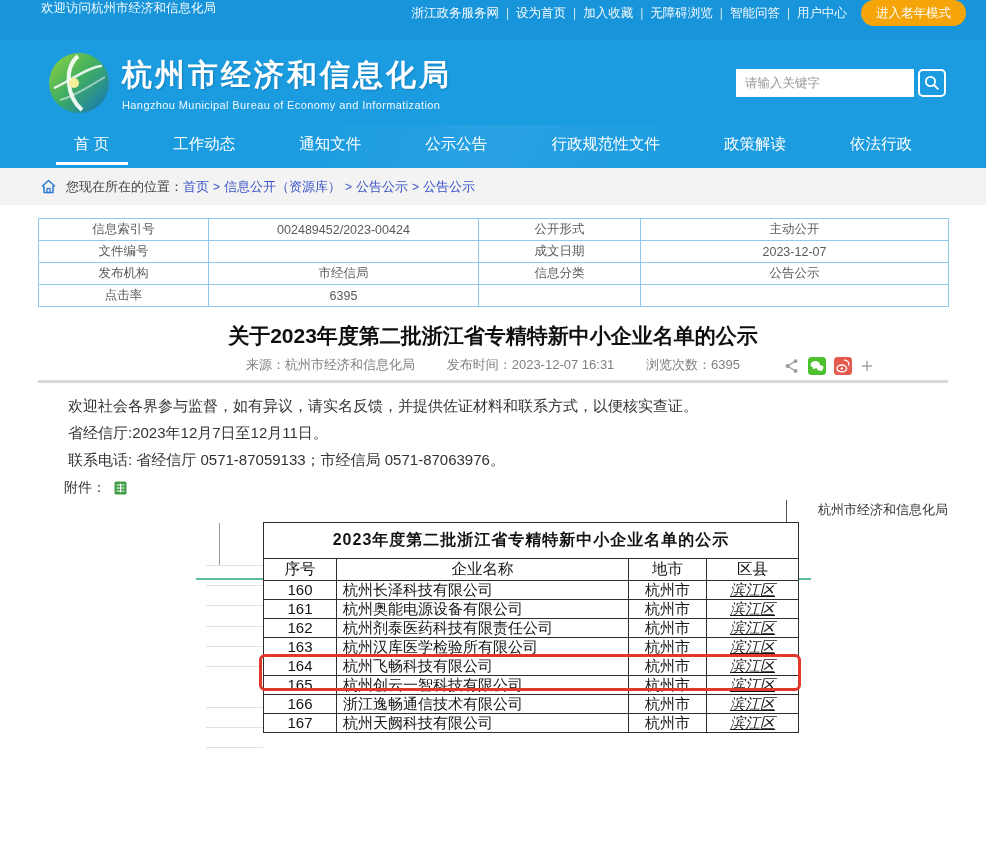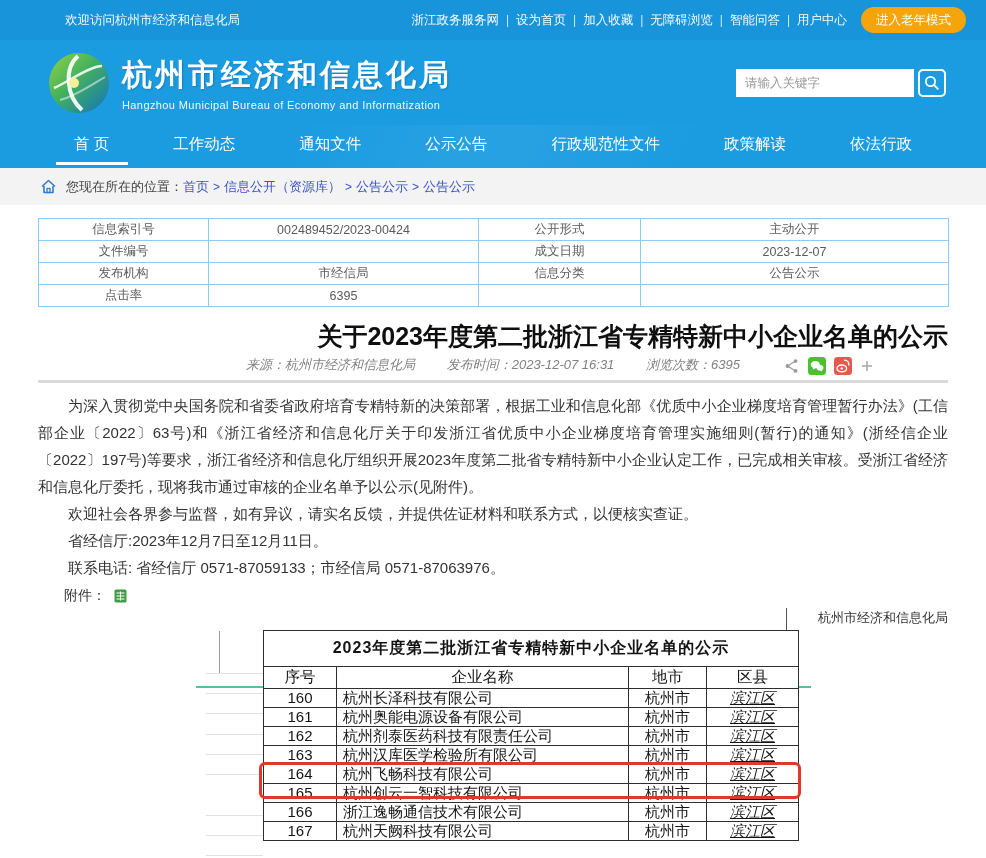--- a/index.html
+++ b/index.html
@@ -1,21 +1,21 @@
 <!DOCTYPE html>
 <html lang="zh"><head>
 <meta charset="utf-8">
 <style>
   * { margin:0; padding:0; box-sizing:border-box; }
   html,body { width:986px; height:858px; overflow:hidden; background:#fff;
     font-family:"Liberation Sans","DejaVu Sans",sans-serif; }
 
   
-  .topbar { height:40px; background:#1794da; display:flex; align-items:center;
-    justify-content:space-between; padding:0 20px 0 65px; }
+  .topbar { height:40px; background:#1794da; display:flex; align-items:flex-start;
+    justify-content:space-between; padding:0 20px 0 41px; }
   .topbar .welcome { color:rgba(255,255,255,.96); font-size:12.5px; }
   .topbar-right { display:flex; align-items:center; }
   .tb-link { color:rgba(255,255,255,.96); font-size:12.5px; cursor:pointer; }
   .tb-sep { color:rgba(255,255,255,.8); font-size:12px; margin:0 7px; }
   .elder-btn { margin-left:14px; height:26px; padding:0 15px; border:none;
     border-radius:13px; background:#f5a50a; color:#fff; font-size:12.5px;
     cursor:pointer; font-family:inherit; }
 
   
   .header { height:85px; background:#1b9ce1; display:flex; align-items:center;
@@ -51,26 +51,26 @@
   .bc-sep { color:#3a53c8; margin:0 4px; font-size:12px; }
 
   
   .content { padding:0 38px; }
 
   table.info-table { width:100%; border-collapse:collapse; margin-top:13px;
     table-layout:fixed;padding-left:44px; }
   table.info-table td { border:1px solid #8ecbee; height:22px; text-align:center;
     font-size:12.5px; color:#5a5a5a; padding:0 4px; }
 
-  .article-title { margin-top:14px; text-align:right; font-size:25px;
+  .article-title { margin-top:14px; text-align:center; font-size:21px;
     font-weight:bold; color:#0f0f0f; line-height:30px; }
 
   .meta { position:relative; margin-top:5px; height:20px; text-align:center;
     font-size:13px; color:#808080; }
-  .meta .seg { margin:12px 14px;font-style:italic; }
+  .meta .seg { margin:12px 14px; }
   .share { position:absolute; right:74px; top:1px; display:flex; align-items:center; }
   .share > span { display:inline-flex; margin-left:8px; cursor:pointer; }
 
   .divider { margin-top:4px; height:3px; background:#d9d9d9; }
 
   .paragraphs { margin-top:9px; }
   .paragraphs p { font-size:15px; color:#333; line-height:27px; text-indent:2em;
     text-align:justify; }
 
   .attachment { margin-top:6px; display:flex; align-items:center; font-size:14px;
@@ -262,21 +262,20 @@
           <line x1="7" y1="2" x2="7" y2="12" stroke="#aaa" stroke-width="1.6"></line>
           <line x1="2" y1="7" x2="12" y2="7" stroke="#aaa" stroke-width="1.6"></line>
         </svg>
       </span>
     </div>
   </div>
 
   <div class="divider"></div>
 
   <div class="paragraphs">
-    <p>为深入贯彻党中央国务院和省委省政府培育专精特新的决策部署，根据工业和信息化部《优质中小企业梯度培育管理暂行办法》(工信部企业〔2022〕63号)和《浙江省经济和信息化厅关于印发浙江省优质中小企业梯度培育管理实施细则(暂行)的通知》(浙经信企业〔2022〕197号)等要求，浙江省经济和信息化厅组织开展2023年度第二批省专精特新中小企业认定工作，已完成相关审核。受浙江省经济和信息化厅委托，现将我市通过审核的企业名单予以公示(见附件)。</p>
     <p>欢迎社会各界参与监督，如有异议，请实名反馈，并提供佐证材料和联系方式，以便核实查证。</p>
     <p>省经信厅:2023年12月7日至12月11日。</p>
     <p>联系电话: 省经信厅 0571-87059133；市经信局 0571-87063976。</p>
   </div>
 
   <div class="attachment">
     <span>附件：</span>
     <span class="xls-icon">
       <svg width="13" height="14" viewBox="0 0 13 14">
         <rect x="0.5" y="0.5" width="12" height="13" rx="1.5" fill="#3f9c45"></rect>

